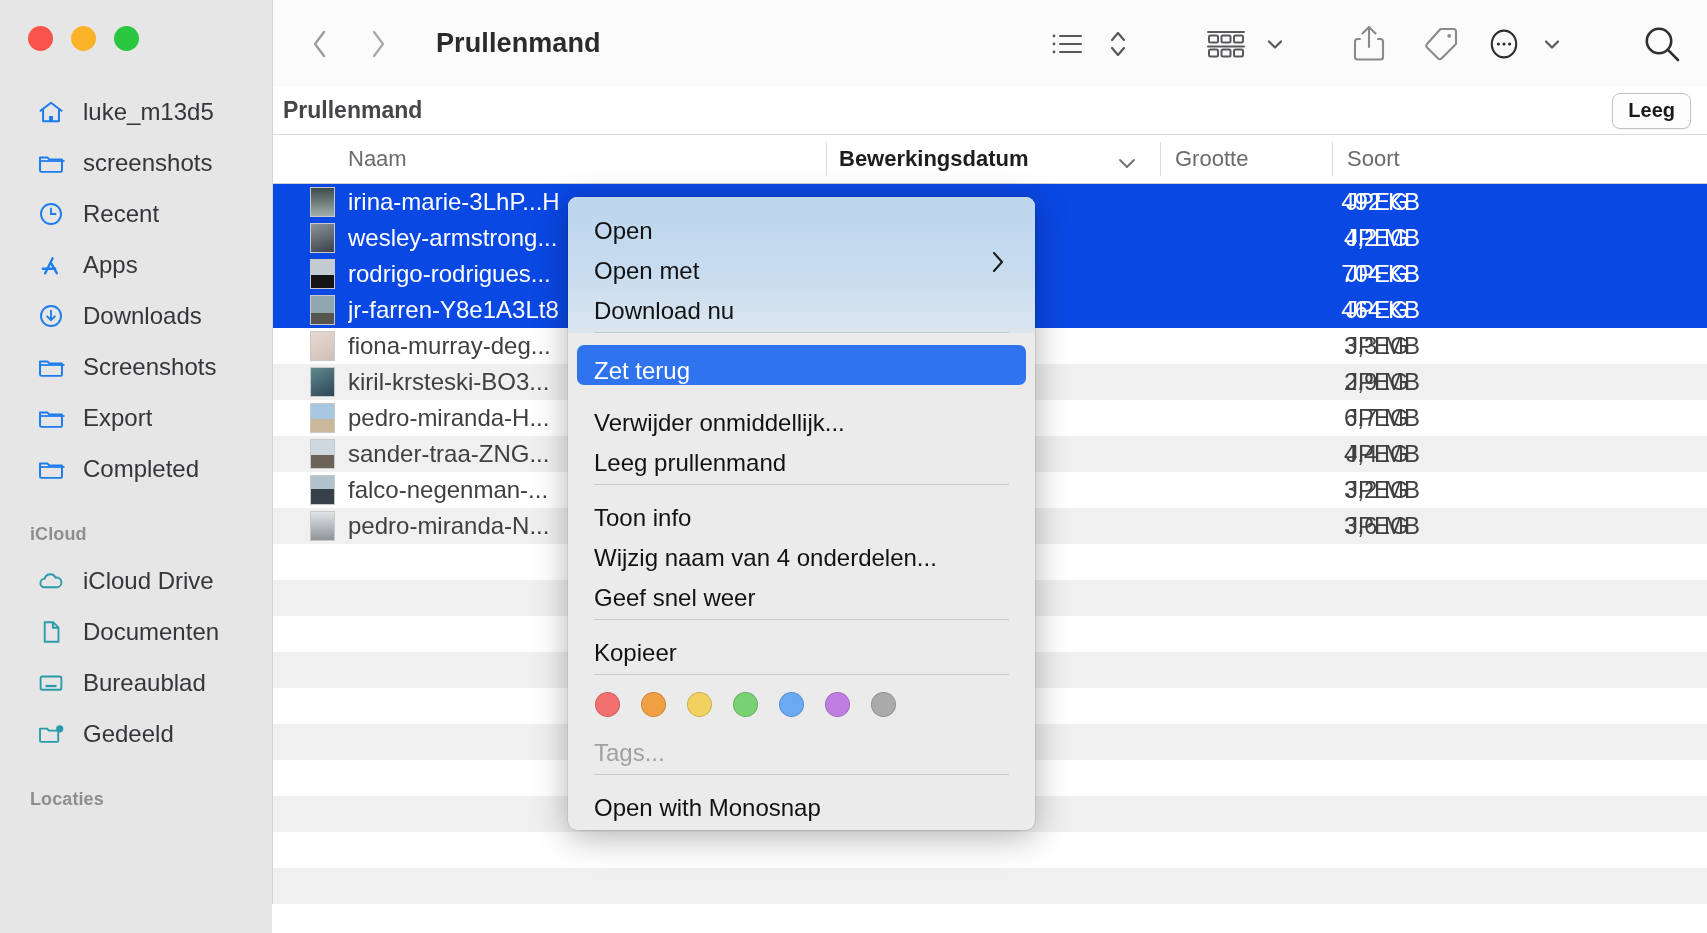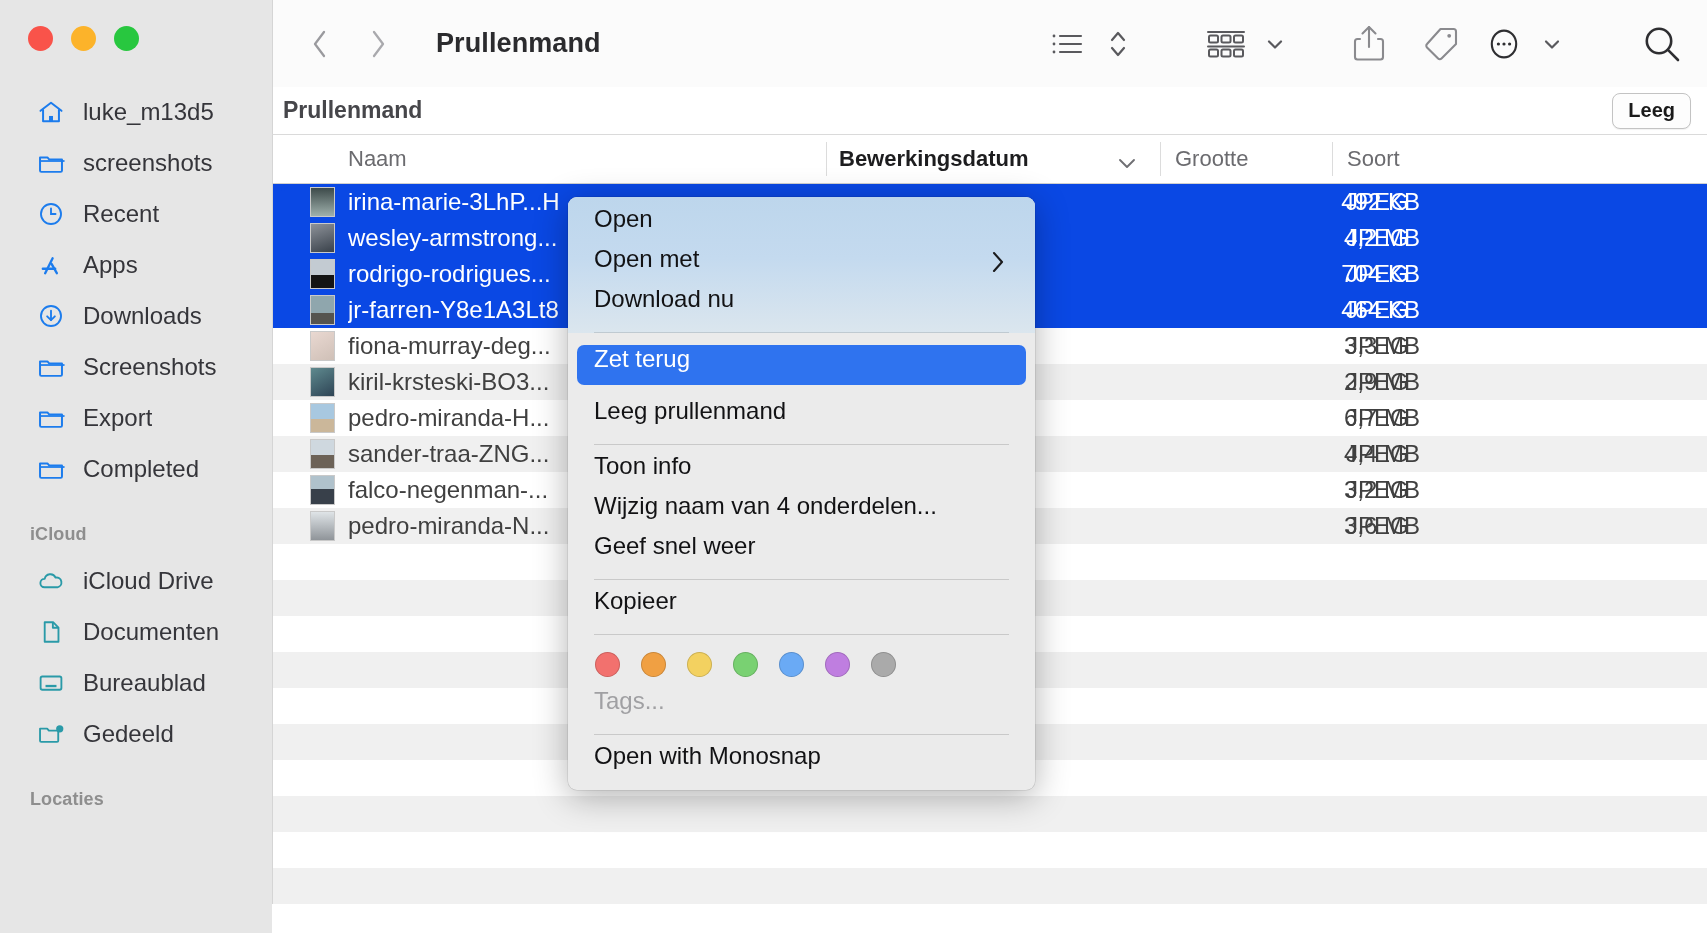--- a/index.html
+++ b/index.html
@@ -145,21 +145,21 @@
     overflow: hidden;
     box-shadow: 0 7px 34px rgba(0,0,0,.30), 0 0 0 .5px rgba(0,0,0,.14);
     font-size: 24px; color: #121214;
     background: #ebebeb;
     z-index: 50;
   }
   .ctx-top {
     background: linear-gradient(180deg, #bdd6ec 0%, #c4daef 45%, #dbe6ee 100%);
   }
   .ctx-item {
-    height: 40px; display: flex; align-items: flex-start;
+    height: 40px; display: flex; align-items: flex-end;
     padding-left: 26px; position: relative;
   }
   .ctx-item.highlight {
     background: #2f73ef; color: #ffffff;
     margin: 12px 9px; border-radius: 7px; padding-left: 17px;
   }
   .ctx-item.dim { color: #a0a0a3; }
   .ctx-sep { height: 1px; background: #c9c9c9; margin: 7px 26px 7px 26px; }
   .ctx-sep.on-blue { background: rgba(0,0,0,.12); }
   .ctx-pad-top { height: 8px; }
@@ -523,20 +523,23 @@
         <span>Download nu</span>
       </div>
       <div class="ctx-sep on-blue"></div>
     </div>
 
     <div>
       <div class="ctx-item highlight">
         <span>Zet terug</span>
       </div>
       <div class="ctx-item">
+        <span>Verwijder onmiddellijk...</span>
+      </div>
+      <div class="ctx-item">
         <span>Leeg prullenmand</span>
       </div>
     </div>
 
     <div class="ctx-sep"></div>
 
     <div>
       <div class="ctx-item">
         <span>Toon info</span>
       </div>

